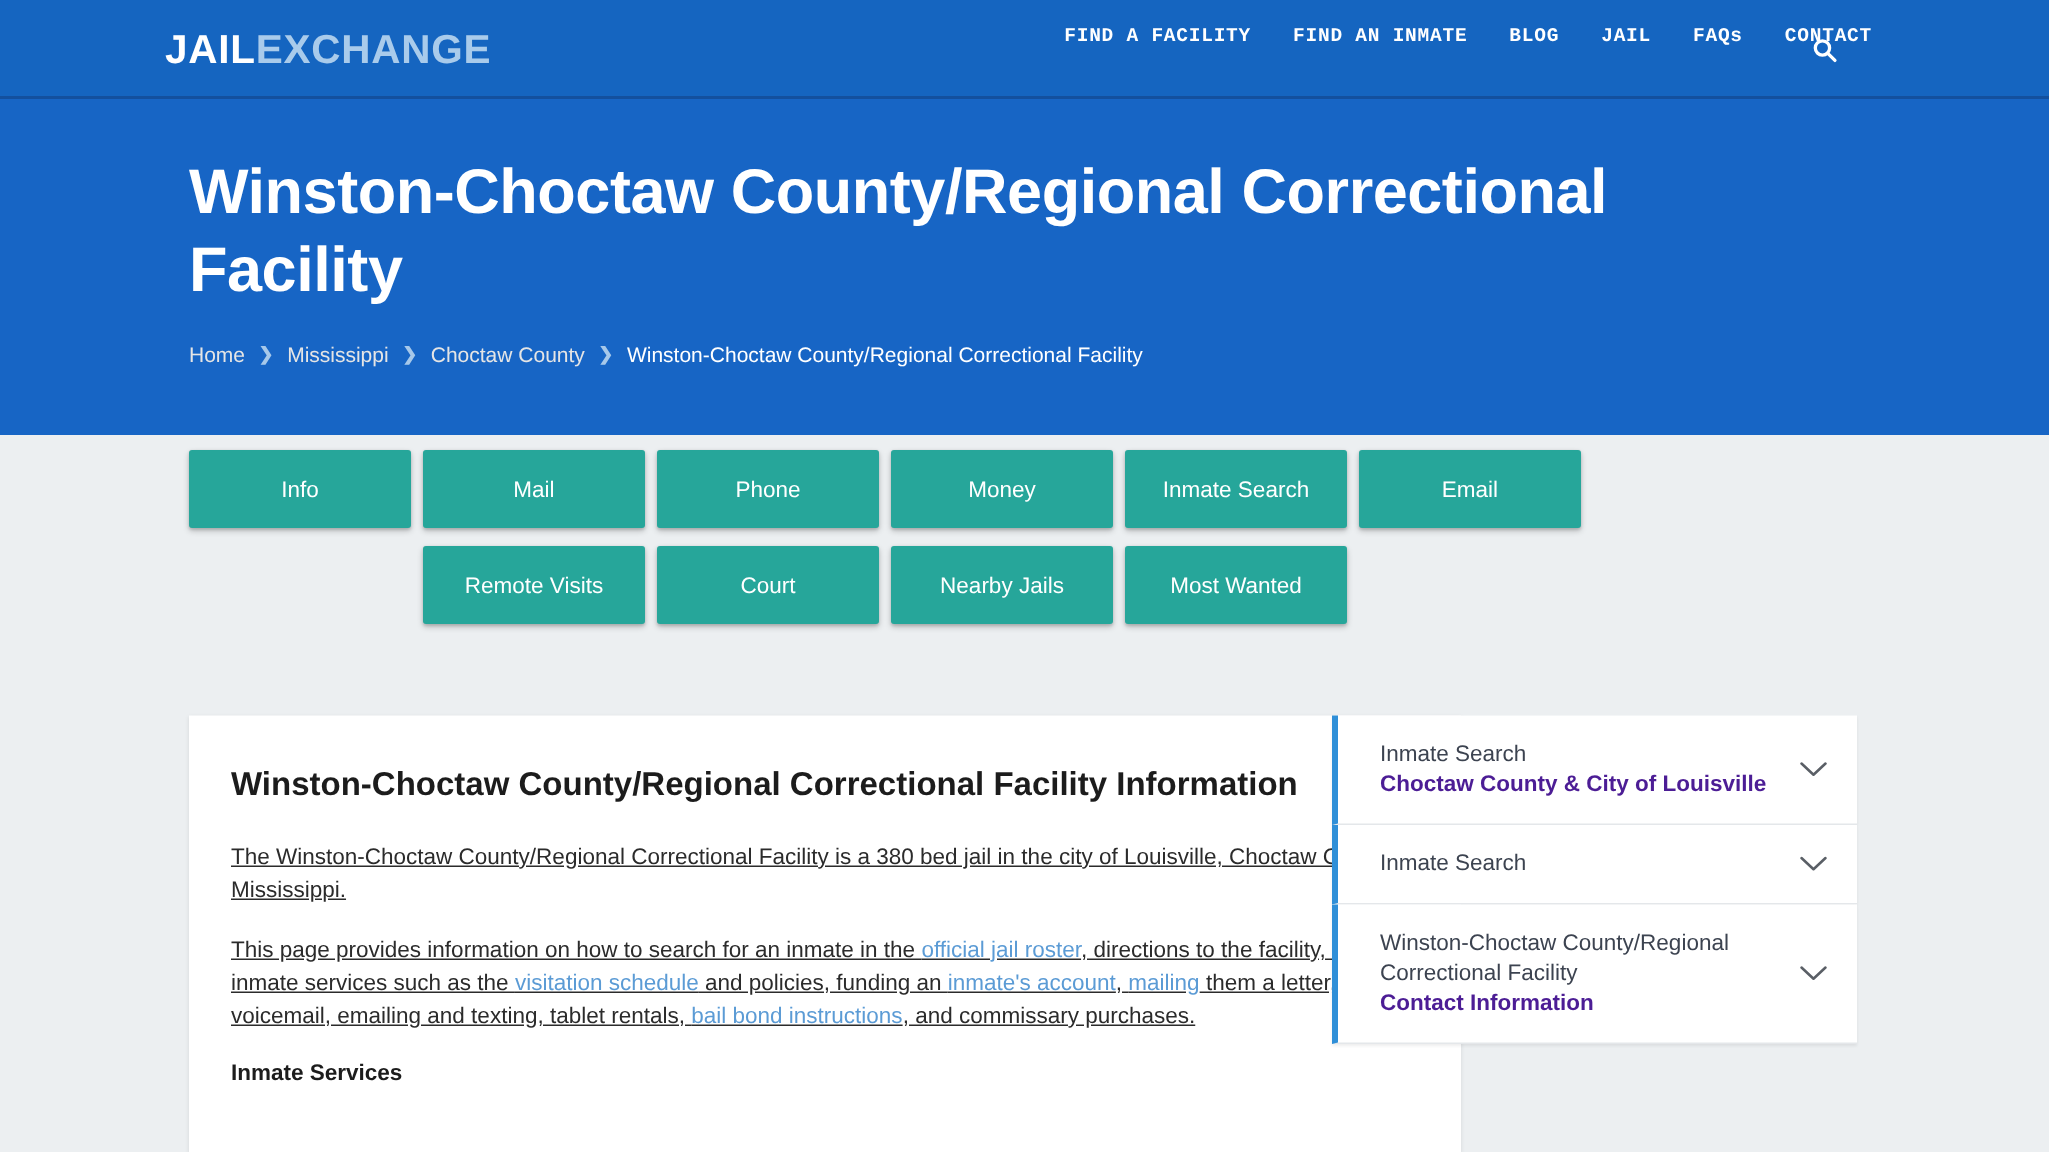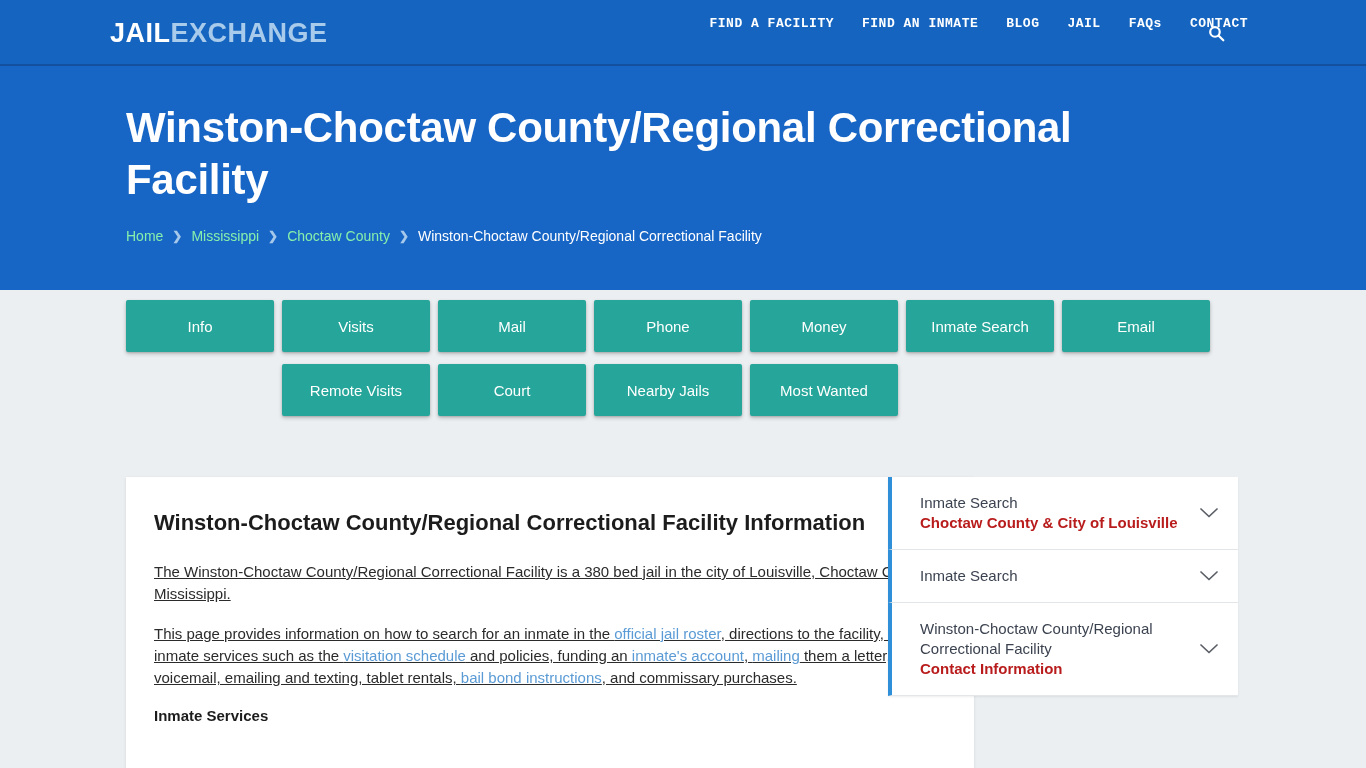--- a/index.html
+++ b/index.html
@@ -64,21 +64,21 @@
     line-height: 52px;
     letter-spacing: -0.3px;
   }
   .breadcrumb {
     position: absolute; left: 126px; top: 162px;
     display: flex; align-items: center;
     gap: 9px;
     font-size: 14px;
     white-space: nowrap;
   }
-  .breadcrumb a { color: #86efac; text-decoration: none; }
+  .breadcrumb a { color: #e5e5e5; text-decoration: none; }
   .breadcrumb .sep { color: #a6c8ea; font-size: 12px; font-weight: bold; }
   .breadcrumb .cur { color: #ffffff; }
 
   
   .tabs { position: absolute; left: 126px; top: 300px; width: 1114px; }
   .tabrow { display: flex; gap: 8px; margin-bottom: 12px; }
   .tabrow.row2 { margin-left: 156px; }
   .tabbtn {
     width: 148px; height: 52px;
     background: #26a69a;
@@ -132,21 +132,21 @@
     background: #ffffff;
     border-left: 4px solid #2f8fd8;
     border-bottom: 1px solid #e4e7ea;
     display: flex; align-items: center;
     padding: 16px 16px 16px 28px;
     cursor: pointer;
     box-shadow: 0 1px 2px rgba(0,0,0,0.07);
   }
   .acc-text { flex: 1; }
   .acc-l1 { font-size: 15px; color: #3c4350; line-height: 20px; }
-  .acc-l2 { font-size: 15px; color: #b91c1c; line-height: 20px; }
+  .acc-l2 { font-size: 15px; color: #4c1d95; line-height: 20px; }
   .acc-l2.b { font-weight: bold; }
   .acc-chev { width: 26px; display: flex; justify-content: center; align-items: center; flex-shrink: 0; }
 </style>
 </head>
 <body>
 
 <div class="topnav">
   <div class="logo">
     <span class="w">JAIL</span><span class="l">EXCHANGE</span>
   </div>
@@ -178,21 +178,20 @@
     <span class="sep">❯</span>
     <a href="#">Choctaw County</a>
     <span class="sep">❯</span>
     <span class="cur">Winston-Choctaw County/Regional Correctional Facility</span>
   </nav>
 </div>
 
 <div class="tabs">
   <div class="tabrow">
     <button class="tabbtn">Info</button>
-    <button class="tabbtn">Visits</button>
     <button class="tabbtn">Mail</button>
     <button class="tabbtn">Phone</button>
     <button class="tabbtn">Money</button>
     <button class="tabbtn">Inmate Search</button>
     <button class="tabbtn">Email</button>
   </div>
   <div class="tabrow row2">
     <button class="tabbtn">Remote Visits</button>
     <button class="tabbtn">Court</button>
     <button class="tabbtn">Nearby Jails</button>

